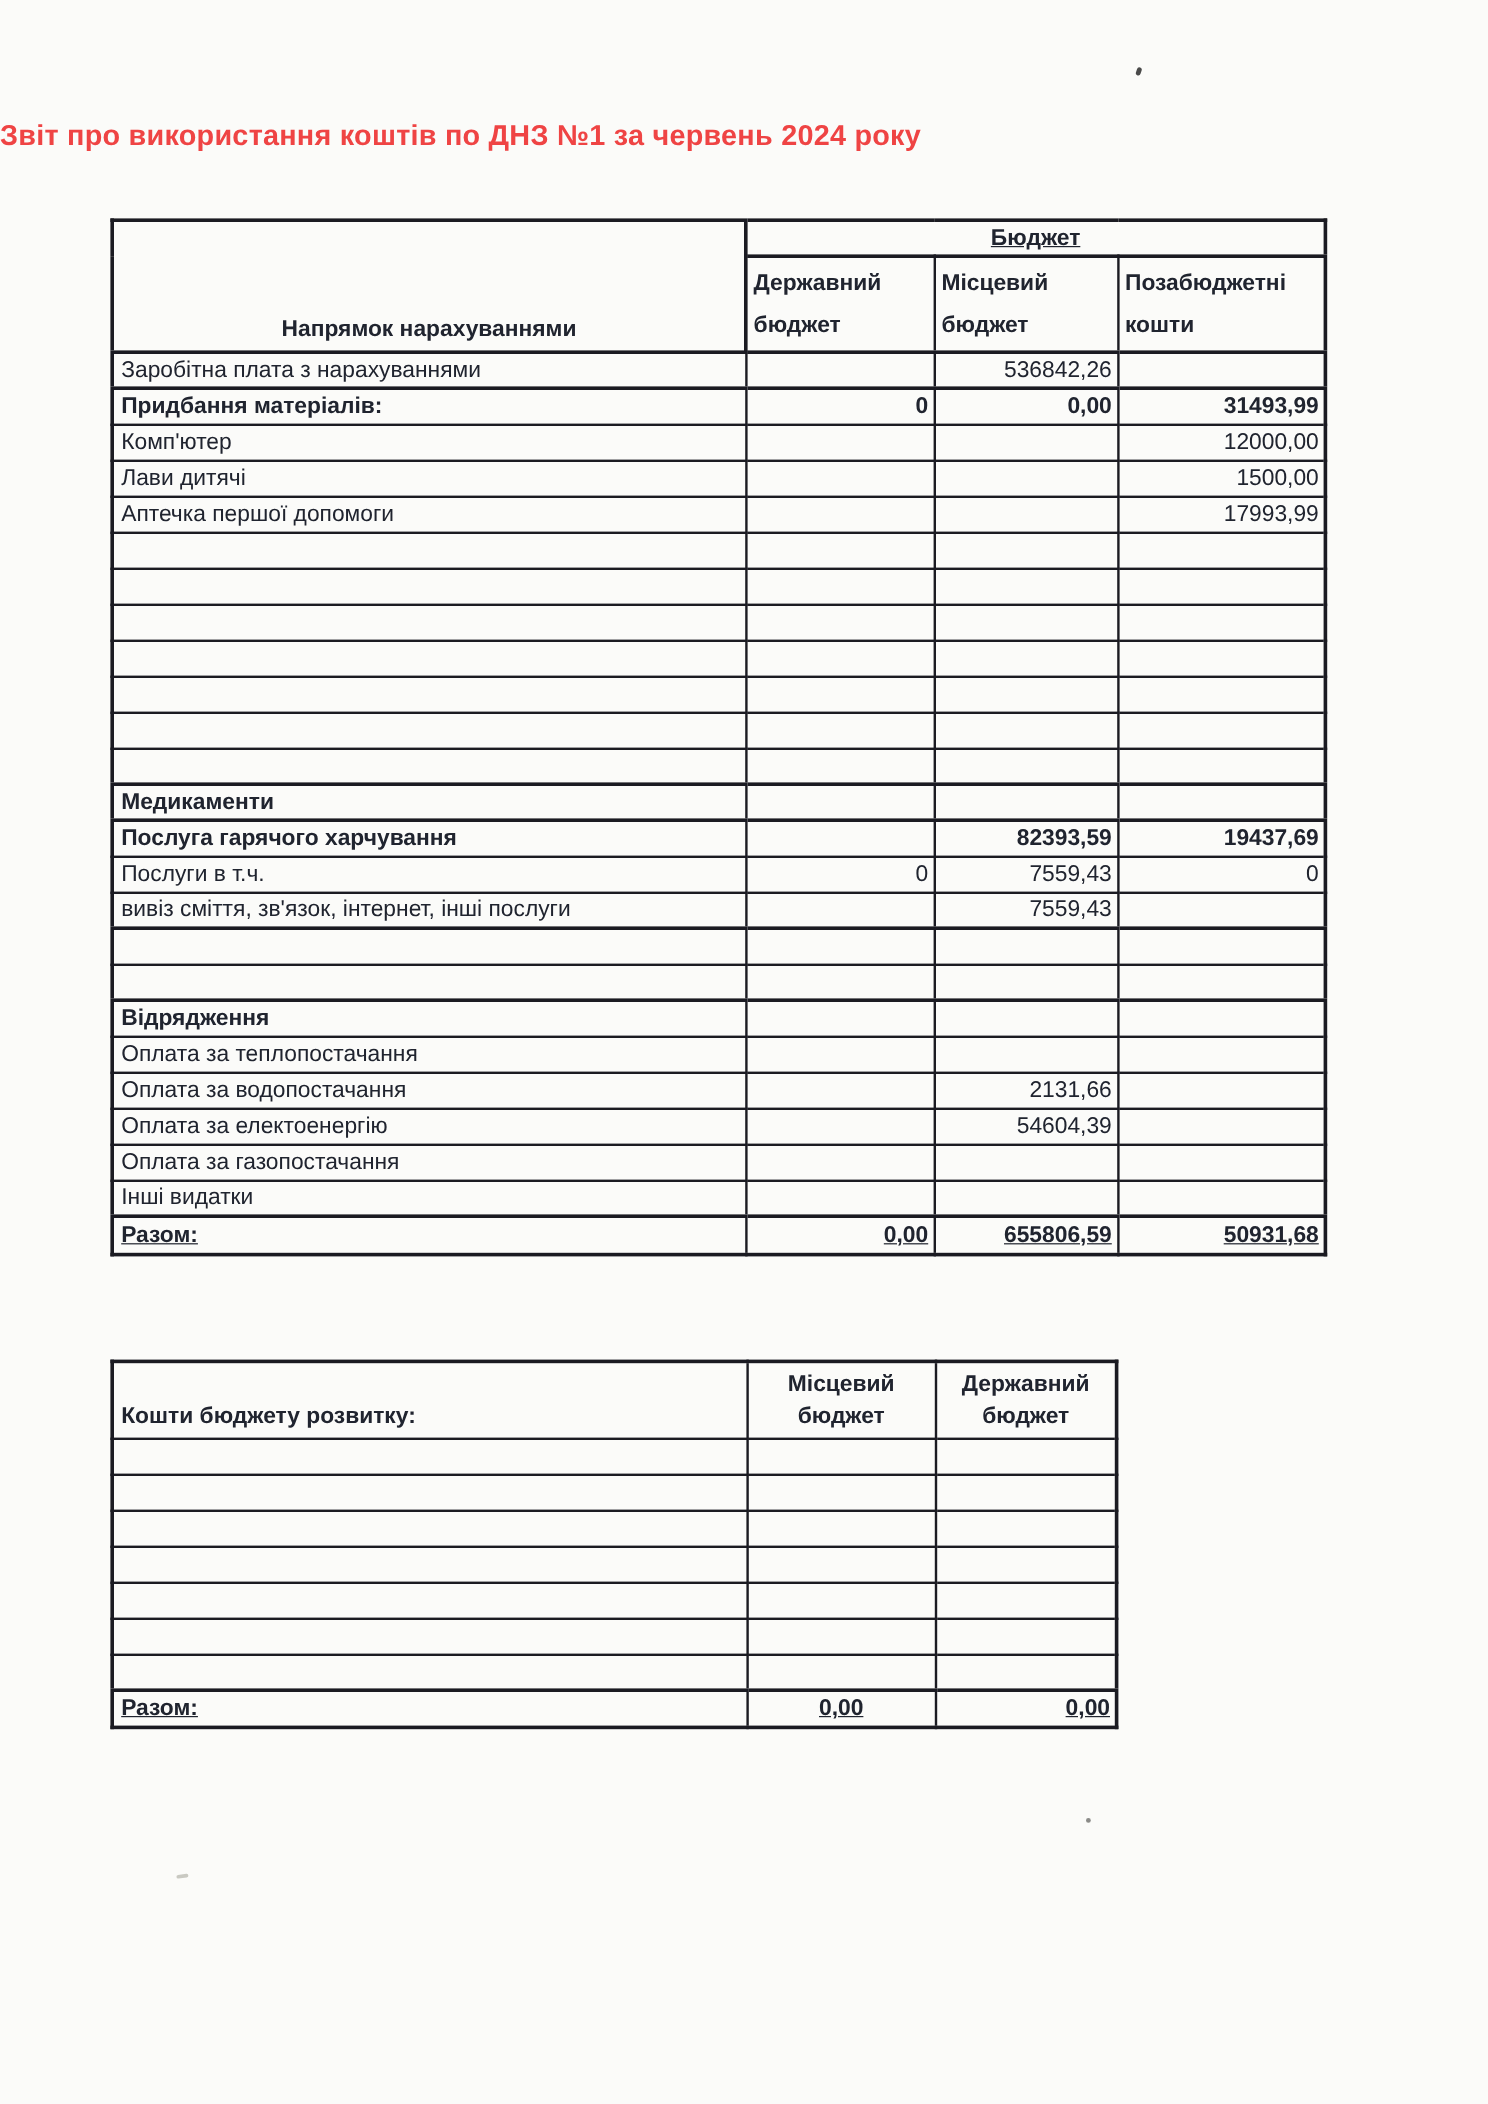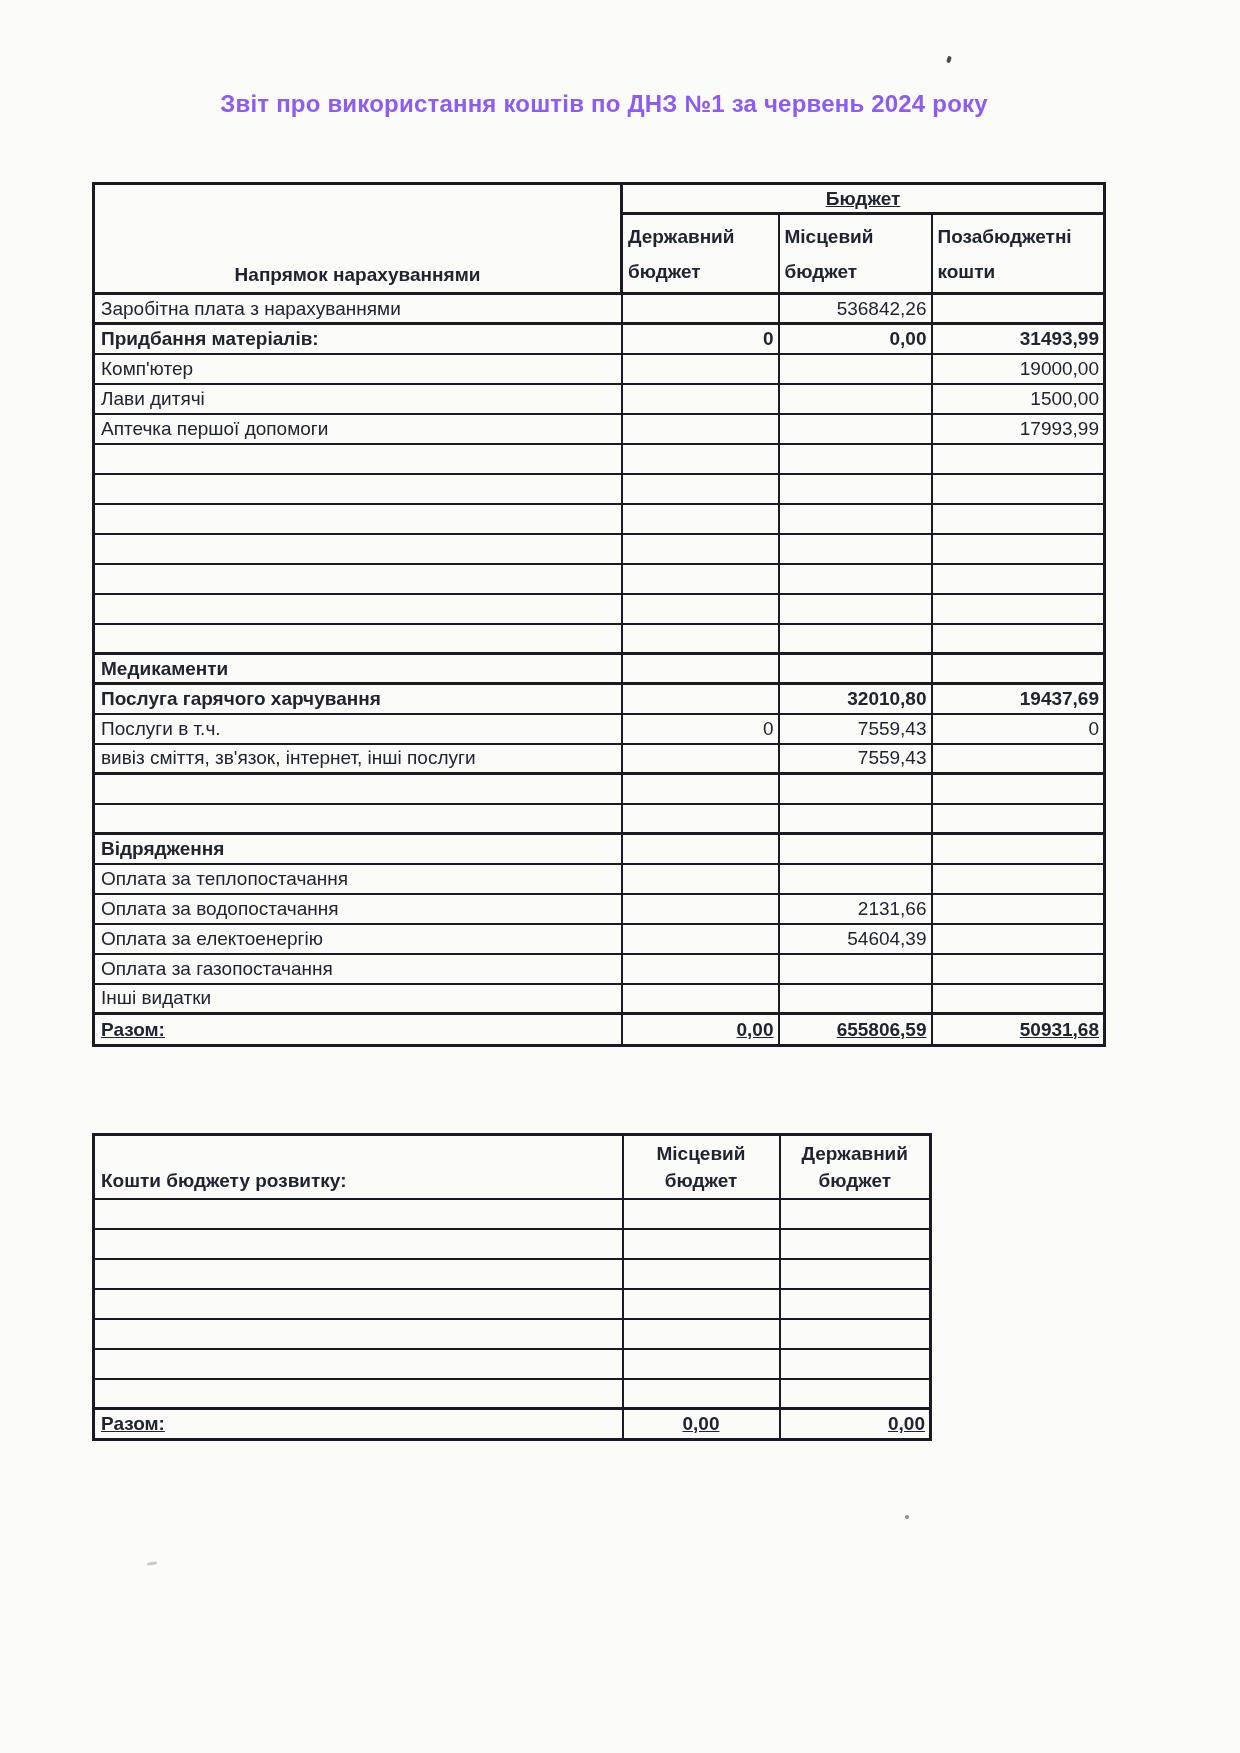--- a/index.html
+++ b/index.html
@@ -13,24 +13,23 @@
     width:1240px;height:1753px;
     background:var(--paper);
     font-family:"Liberation Sans","DejaVu Sans",sans-serif;
     color:var(--ink);
     position:relative;
     overflow:hidden;
   }
   .page{position:absolute;inset:0;}
   .doc-title{
     position:absolute;
-    top:90px;left:0;width:1208px;
-    text-align:center;
+    top:100px;left:0;width:1208px;
     font-size:24px;font-weight:700;
-    color:#8b5cf6;
+    color:#ef4444;
     letter-spacing:0.2px;
   }
   table{
     border-collapse:collapse;
     table-layout:fixed;
     position:absolute;
   }
   #expenses-table{left:92px;top:182px;width:1011px;border:3px solid var(--border);}
   #dev-table{left:92px;top:1133px;width:837px;border:3px solid var(--border);}
   td,th{
@@ -113,21 +112,21 @@
         <tr class="thick-top">
           <td class="label">Придбання матеріалів:</td>
           <td class="num">0</td>
           <td class="num">0,00</td>
           <td class="num">31493,99</td>
         </tr>
         <tr>
           <td class="label">Комп'ютер</td>
           <td class="num"></td>
           <td class="num"></td>
-          <td class="num">19000,00</td>
+          <td class="num">12000,00</td>
         </tr>
         <tr>
           <td class="label">Лави дитячі</td>
           <td class="num"></td>
           <td class="num"></td>
           <td class="num">1500,00</td>
         </tr>
         <tr>
           <td class="label">Аптечка першої допомоги</td>
           <td class="num"></td>
@@ -178,21 +177,21 @@
         </tr>
         <tr class="thick-top">
           <td class="label">Медикаменти</td>
           <td class="num"></td>
           <td class="num"></td>
           <td class="num"></td>
         </tr>
         <tr class="thick-top">
           <td class="label">Послуга гарячого харчування</td>
           <td class="num"></td>
-          <td class="num">32010,80</td>
+          <td class="num">82393,59</td>
           <td class="num">19437,69</td>
         </tr>
         <tr>
           <td class="label">Послуги в т.ч.</td>
           <td class="num">0</td>
           <td class="num">7559,43</td>
           <td class="num">0</td>
         </tr>
         <tr>
           <td class="label">вивіз сміття, зв'язок, інтернет, інші послуги</td>

